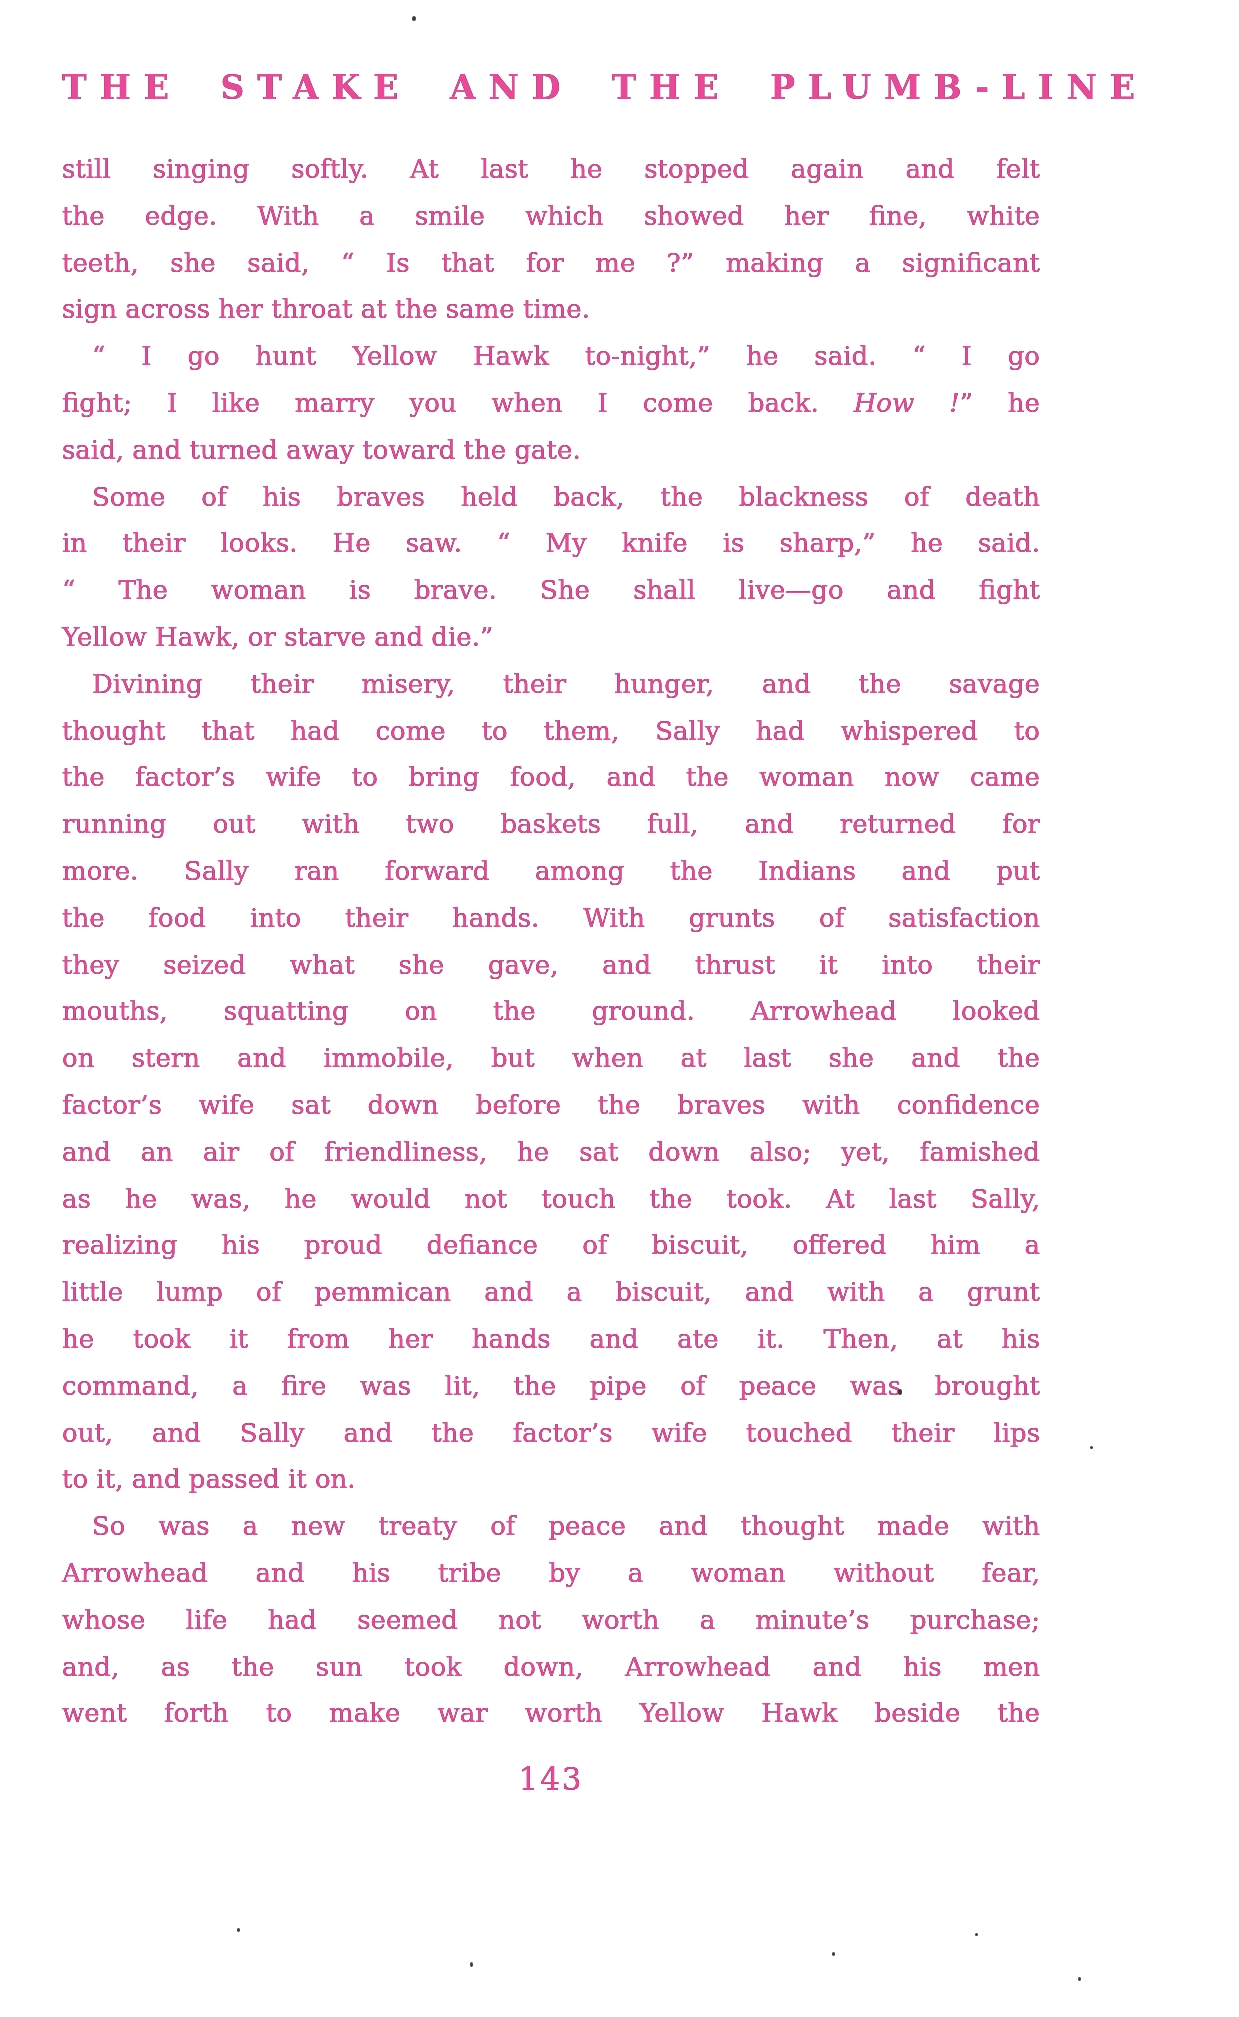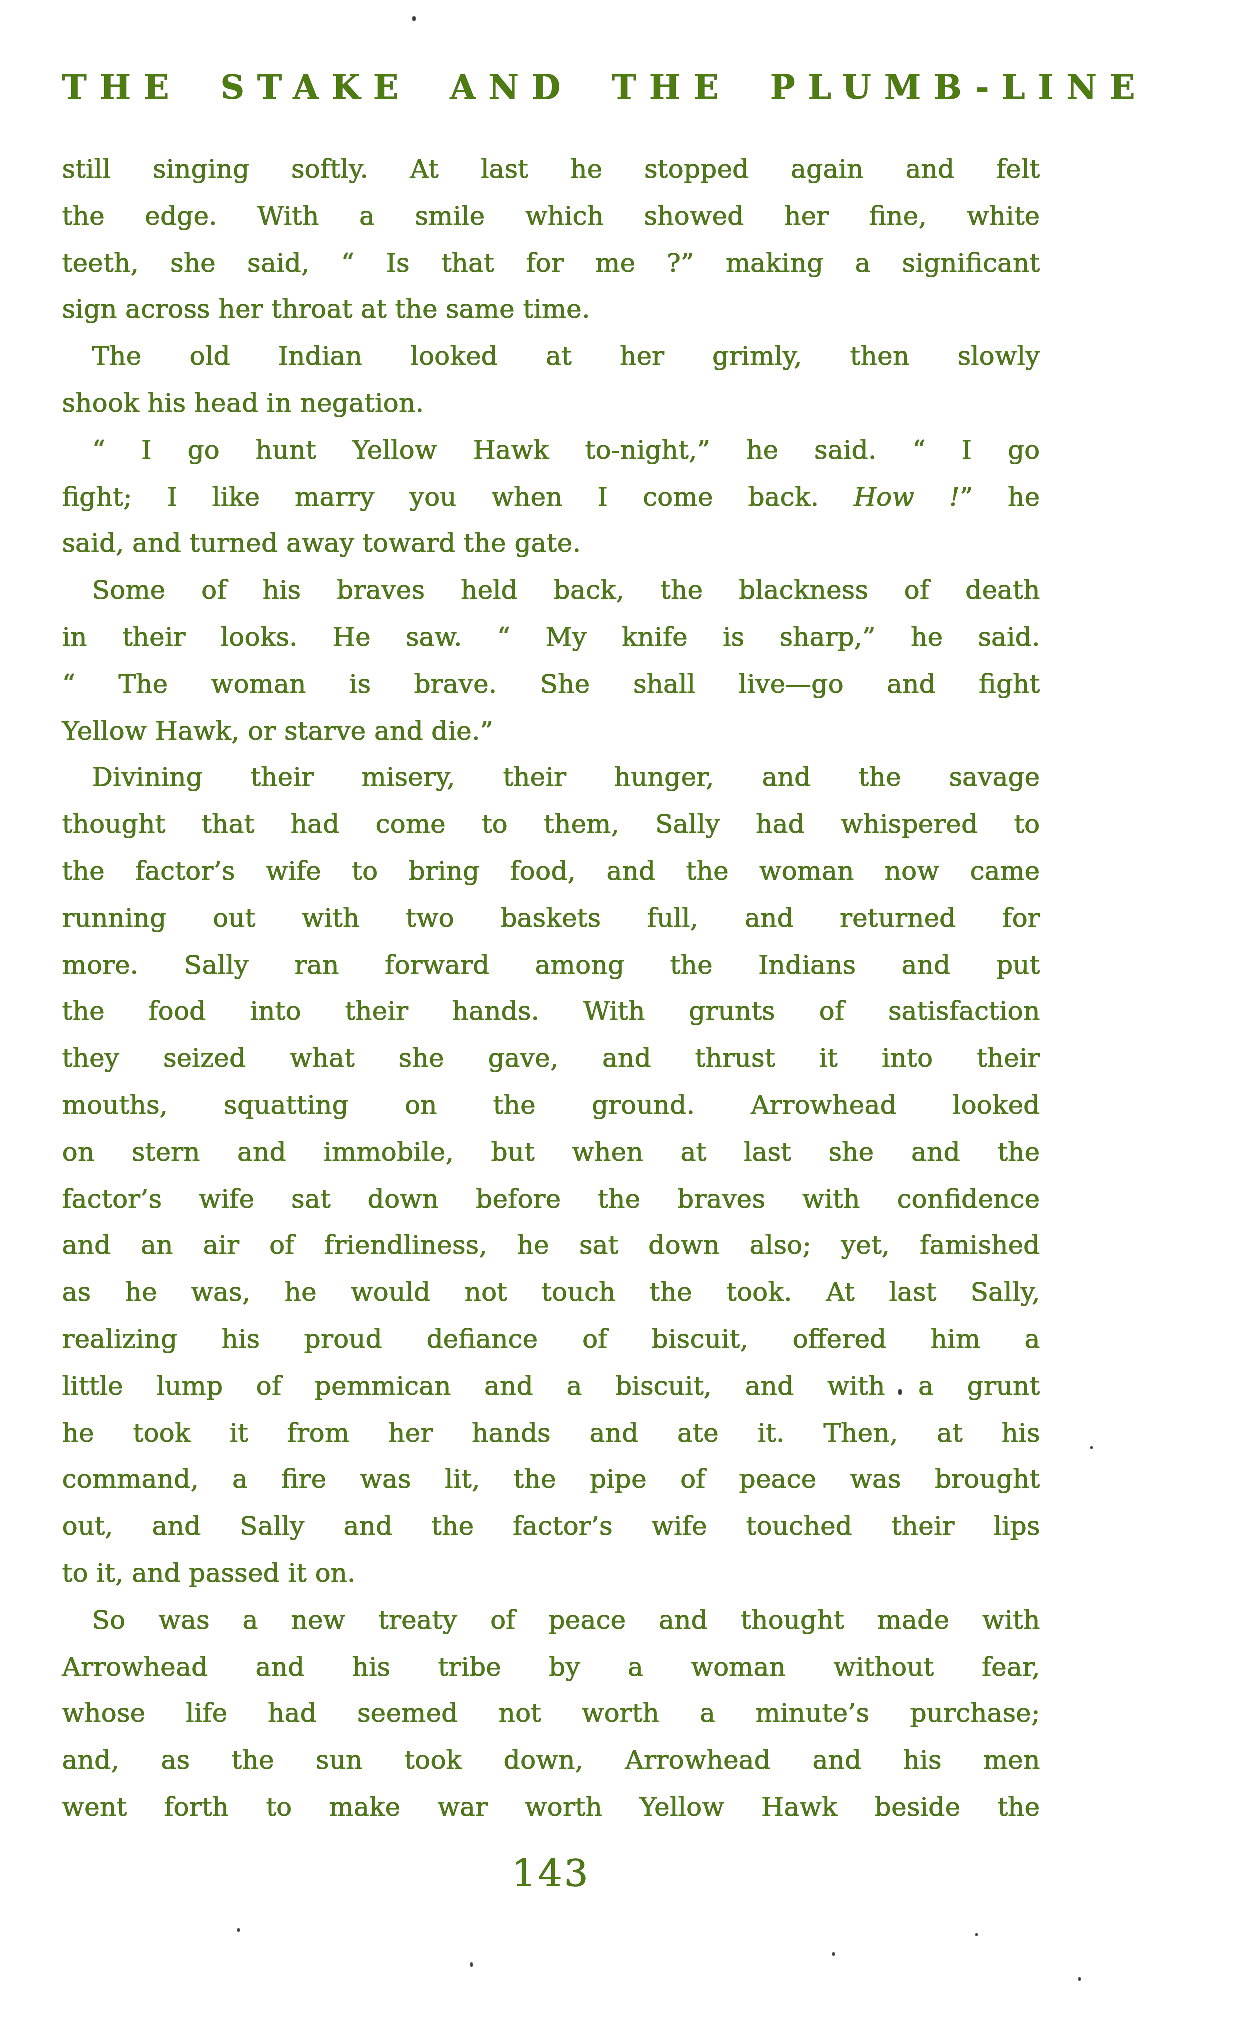--- a/index.html
+++ b/index.html
@@ -7,21 +7,21 @@
     padding: 0;
     background: #e8e8e4;
   }
   .page {
     position: relative;
     width: 1239px;
     height: 2017px;
     margin: 0 auto;
     background: #ffffff;
     overflow: hidden;
-    color: #4d7c0f;
+    color: #ec4899;
     font-family: "DejaVu Serif", "Liberation Serif", serif;
   }
   .running-head {
     margin: 66px 0 0 62px;
     width: 1040px;
     text-align: center;
     font-size: 33px;
     line-height: 44px;
     font-weight: bold;
     letter-spacing: 13px;
@@ -41,21 +41,21 @@
     text-align: justify;
     text-align-last: justify;
   }
   .line.last { text-align-last: left; }
   .line.first { text-indent: 30px; }
   .line i { }
   .folio {
     margin: 22px 0 0 62px;
     width: 978px;
     text-align: center;
-    font-size: 38px;
+    font-size: 31px;
     line-height: 40px;
     letter-spacing: 2px;
     text-shadow: 0 0 0.6px #000;
   }
   .speck {
     position: absolute;
     background: #3a3a3a;
     border-radius: 50%;
   }
 </style>
@@ -64,24 +64,20 @@
 
 <div class="page">
   <div class="running-head">THE STAKE AND THE PLUMB-LINE</div>
 
   <div class="text-block">
       <div class="paragraph">
         <div class="line">still singing softly. At last he stopped again and felt</div>
         <div class="line">the edge. With a smile which showed her fine, white</div>
         <div class="line">teeth, she said, “ Is that for me ?” making a significant</div>
         <div class="line last">sign across her throat at the same time.</div>
-      </div>
-      <div class="paragraph">
-        <div class="line first">The old Indian looked at her grimly, then slowly</div>
-        <div class="line last">shook his head in negation.</div>
       </div>
       <div class="paragraph">
         <div class="line first">“ I go hunt Yellow Hawk to-night,” he said. “ I go</div>
         <div class="line">fight; I like marry you when I come back. <i>How !</i>” he</div>
         <div class="line last">said, and turned away toward the gate.</div>
       </div>
       <div class="paragraph">
         <div class="line first">Some of his braves held back, the blackness of death</div>
         <div class="line">in their looks. He saw. “ My knife is sharp,” he said.</div>
         <div class="line">“ The woman is brave. She shall live—go and fight</div>

